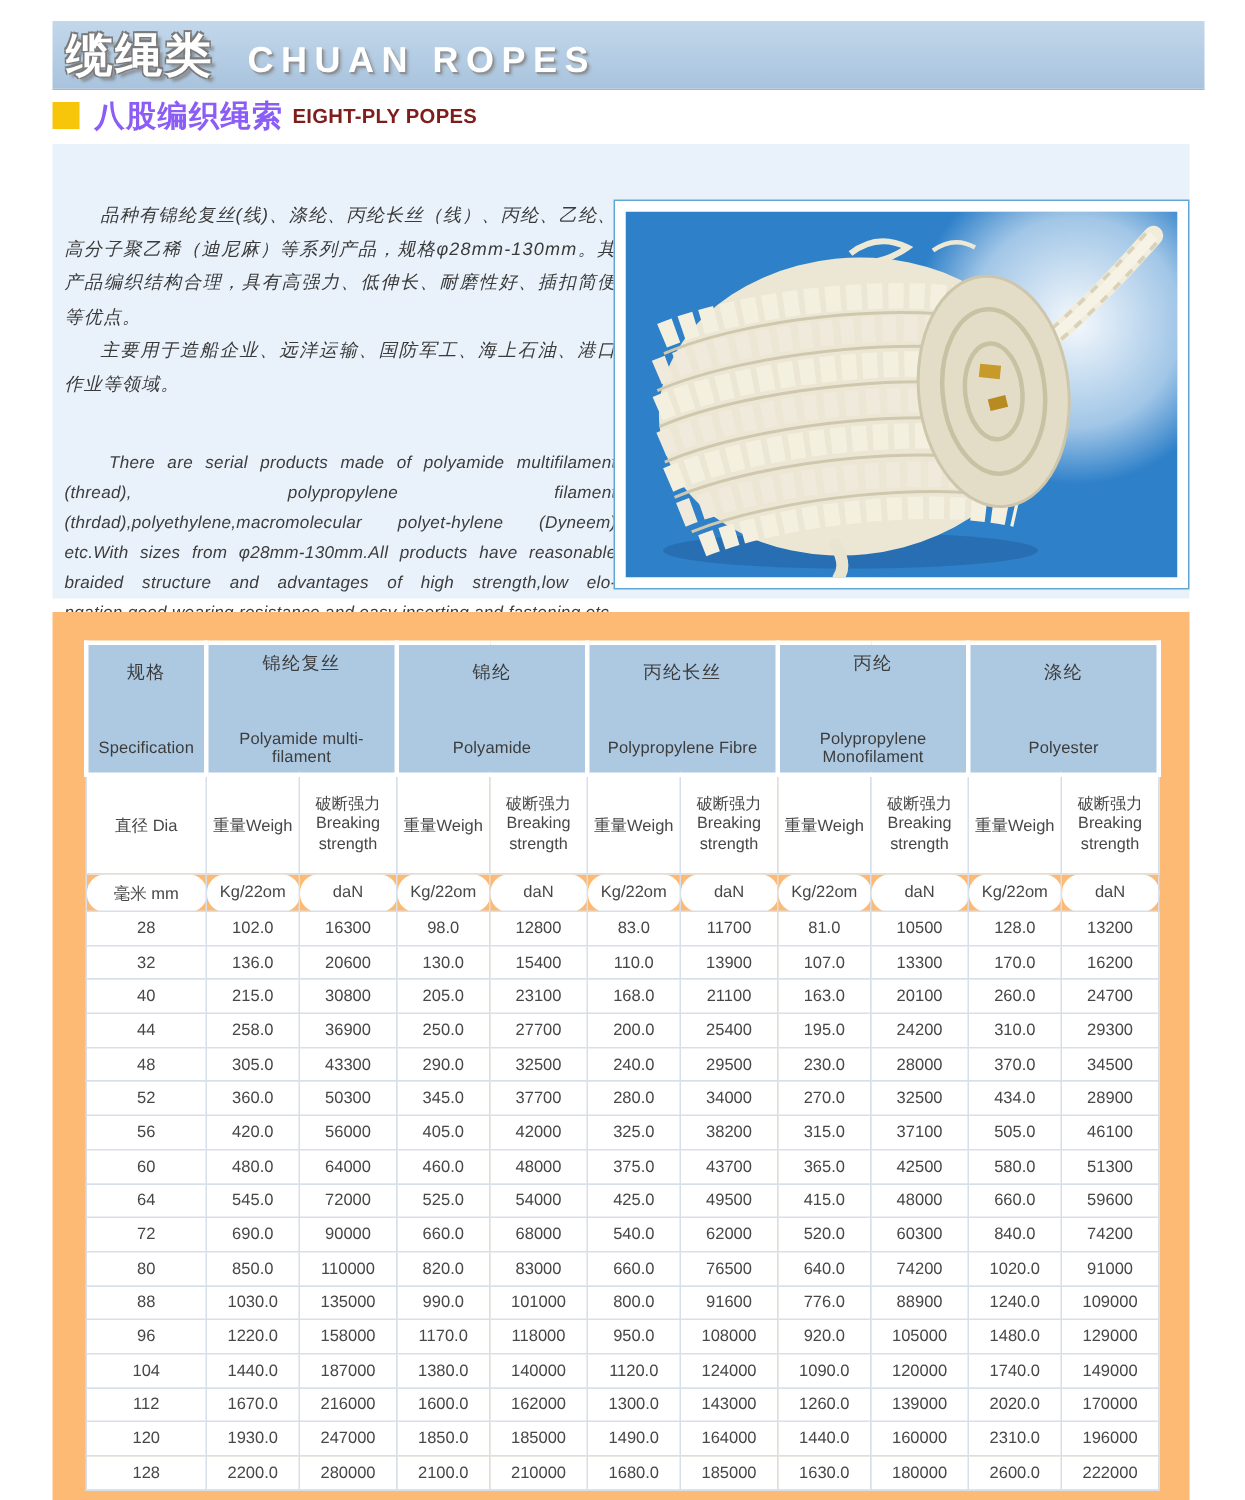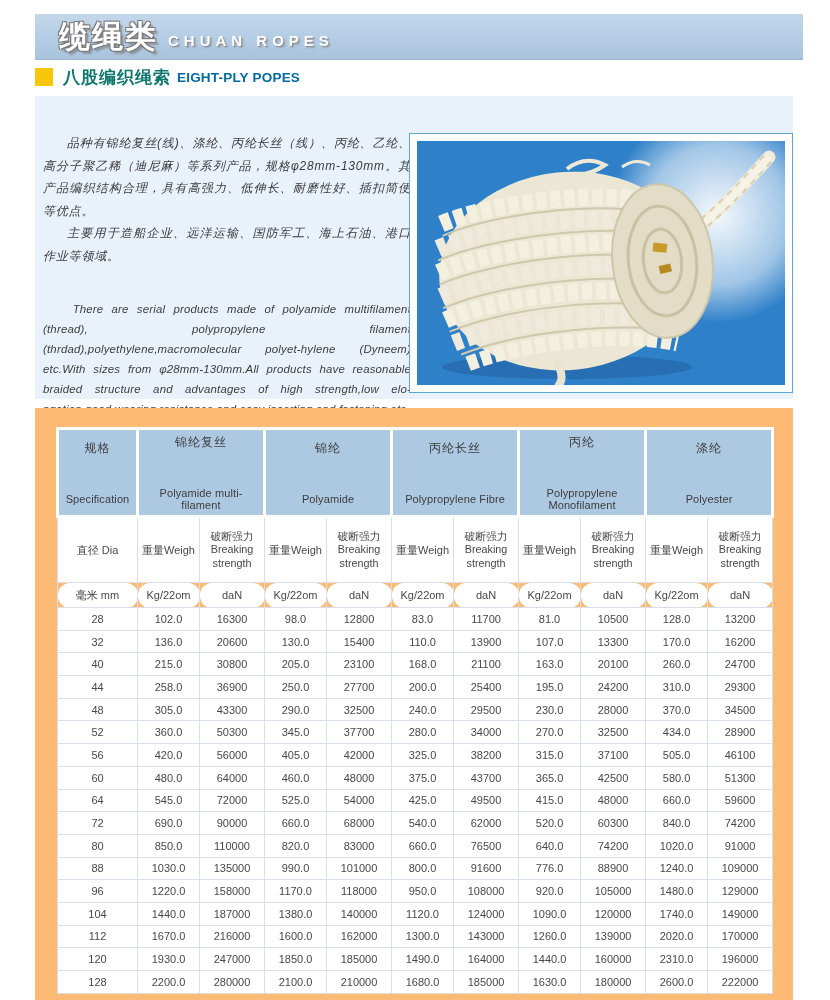--- a/index.html
+++ b/index.html
@@ -6,40 +6,40 @@
   body { background:#fff; }
   .page {
     position:relative; width:830px; height:1000px; background:#ffffff;
     font-family:"Liberation Sans","DejaVu Sans",sans-serif; overflow:hidden;
   }
   
   .title-bar {
     position:absolute; left:35px; top:14px; width:768px; height:46px;
     background:linear-gradient(180deg,#c3d7ea 0%, #b4cde4 55%, #a9c3dd 100%);
     border-bottom:1px solid #9db8d3;
-    display:flex; align-items:center; padding-left:24px;
+    display:flex; align-items:center; padding-left:9px;
   }
   .title-cn {
     font-size:31px; font-weight:bold; color:#ffffff; letter-spacing:2px;
     text-shadow:-1px -1px 0 #7a7a7a, 1px -1px 0 #7a7a7a, -1px 1px 0 #7a7a7a,
                  1px 1px 0 #7a7a7a, 3px 3px 2px #8a8f96;
   }
   .title-en {
-    font-size:15px; font-weight:bold; color:#ffffff; letter-spacing:5px;
-    margin-left:10px; margin-top:8px;
+    font-size:24px; font-weight:bold; color:#ffffff; letter-spacing:5px;
+    margin-left:22px; margin-top:8px;
     text-shadow:1px 1px 0 #8d9299, 2px 2px 2px #9aa0a8;
   }
   
   .subtitle-row {
     position:absolute; left:35px; top:66px; height:22px;
     display:flex; align-items:center;
   }
   .yellow-square { width:18px; height:18px; background:#f7c50a; margin-right:10px; }
-  .subtitle-cn { font-size:17px; font-weight:bold; color:#0f766e; letter-spacing:1px; }
-  .subtitle-en { font-size:13.5px; font-weight:bold; color:#0369a1; margin-left:6px; letter-spacing:0.2px; }
+  .subtitle-cn { font-size:20px; font-weight:bold; color:#8b5cf6; letter-spacing:1px; }
+  .subtitle-en { font-size:13.5px; font-weight:bold; color:#7f1d1d; margin-left:6px; letter-spacing:0.2px; }
   
   .intro-panel {
     position:absolute; left:35px; top:96px; width:758px; height:303px;
     background:#e9f1fa;
   }
   .intro-text {
     position:absolute; left:8px; top:36px; width:368px; color:#3a3a3a;font-style:italic;
   }
   .cn-para { font-size:12px; line-height:22.5px; letter-spacing:0.8px; text-align:justify; text-indent:2em; }
   .cn-para2 { margin-top:0; }

